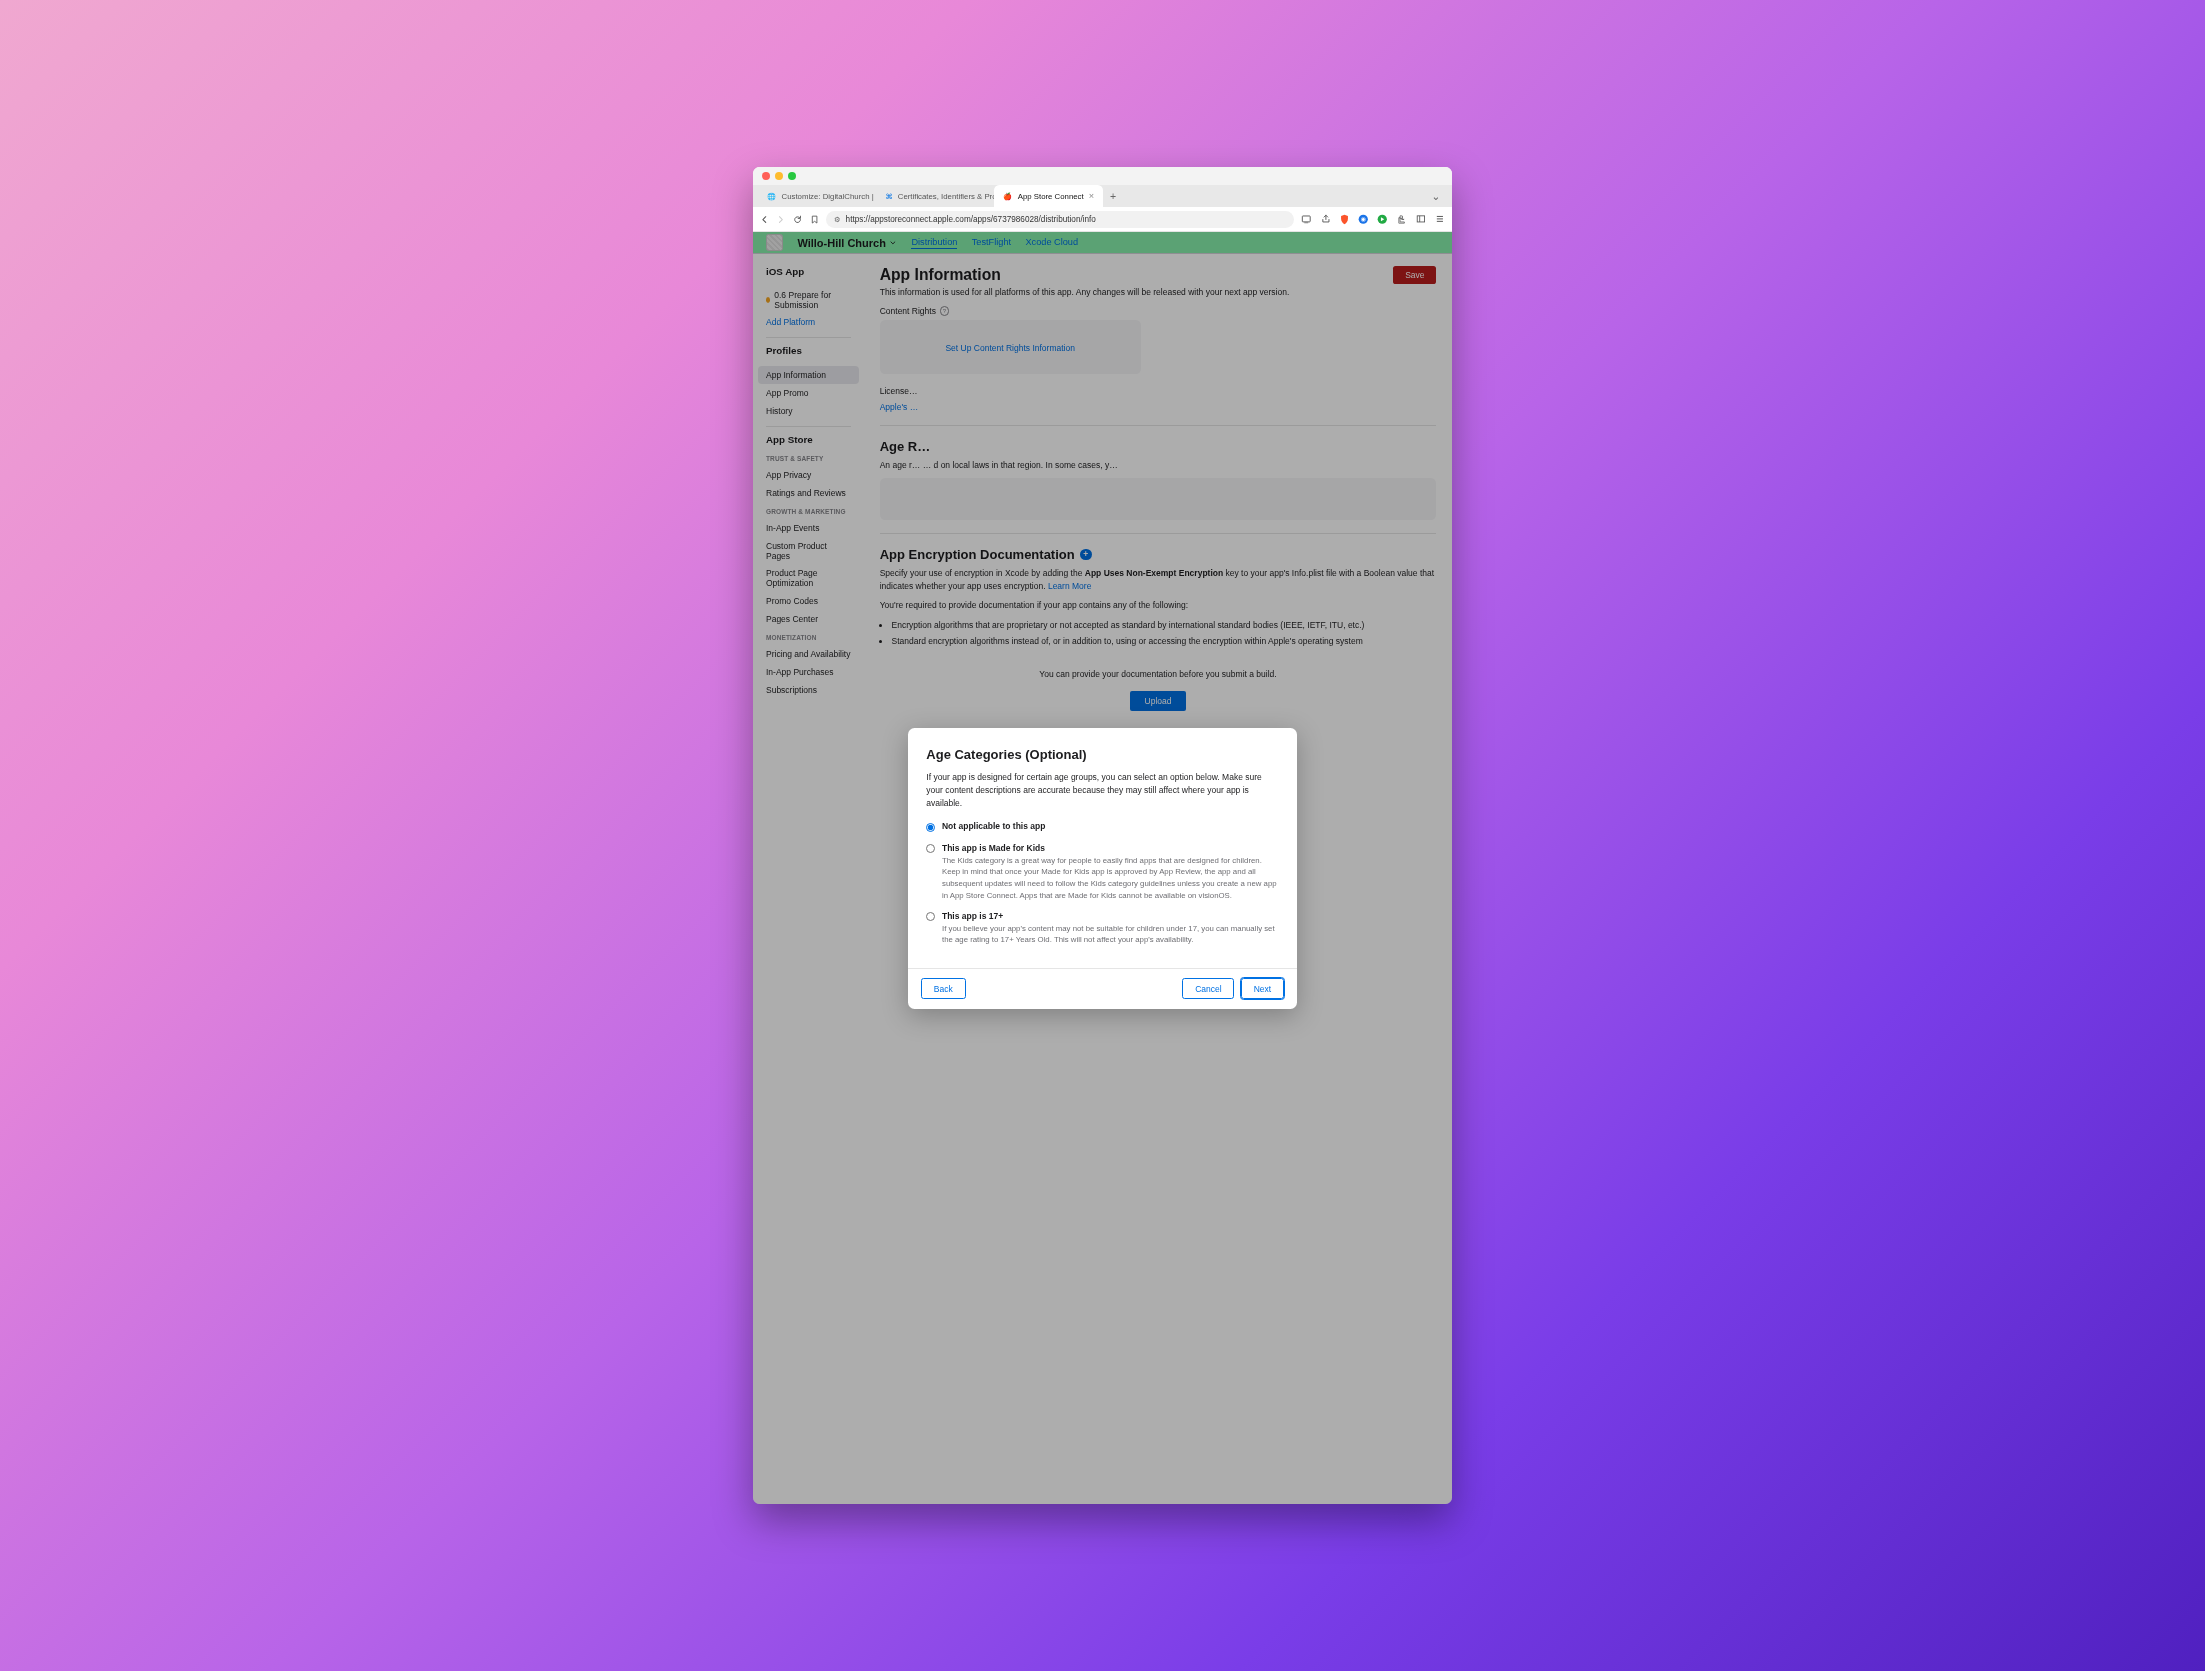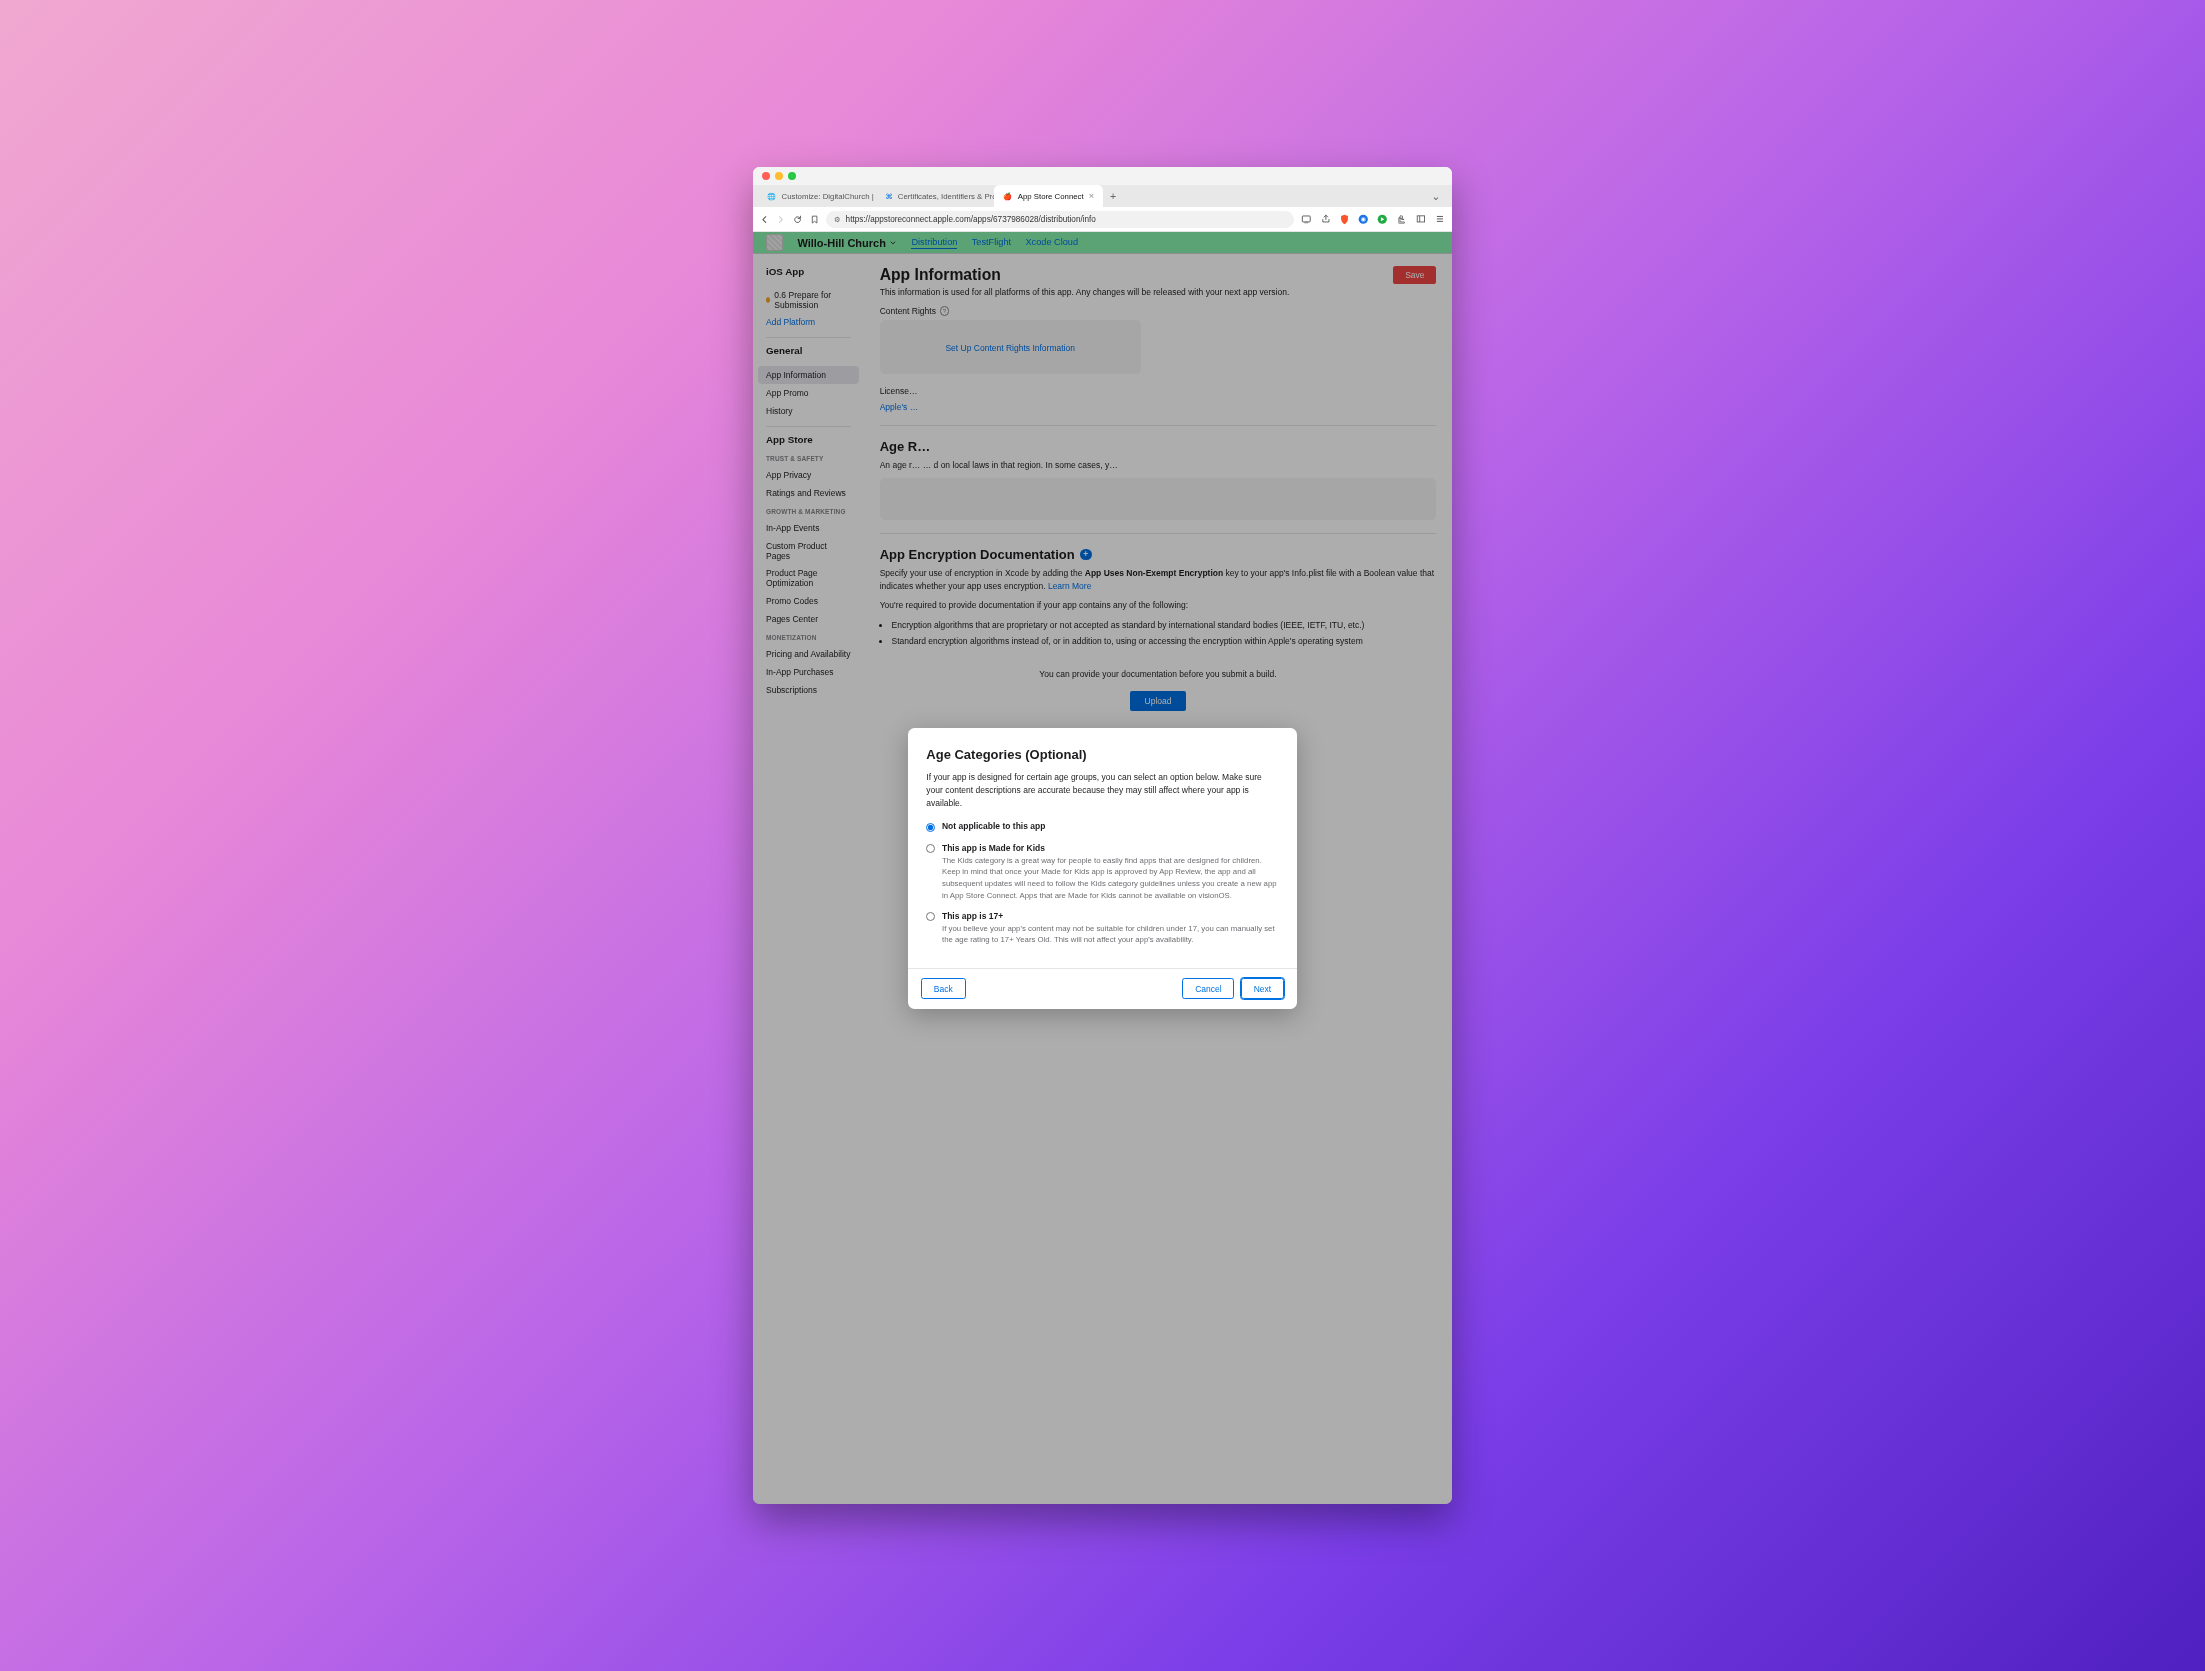--- a/index.html
+++ b/index.html
@@ -134,21 +134,21 @@
 
 .main {
   flex:1;
   padding:11.8px 15.7px;
   overflow-y:auto;
   position:relative;
 }
 .main-header { display:flex; justify-content:space-between; align-items:flex-start; margin-bottom:2.6px;}
 .main-title { font-size:15.7px; font-weight:700; color:#1d1d1f; }
 .main-sub { font-size:8.5px; color:#1d1d1f; margin-bottom:9.2px;}
-.save-btn { background:#ef4444; color:#fff; border:none; padding:3.9px 11.8px; border-radius:2.6px; font-size:8.5px; cursor:pointer;}
+.save-btn { background:#b91c1c; color:#fff; border:none; padding:3.9px 11.8px; border-radius:2.6px; font-size:8.5px; cursor:pointer;}
 
 .section-head { font-size:8.5px; color:#1d1d1f; margin-bottom:3.9px; display:flex; align-items:center; gap:3.9px;}
 .info-q { width:9.2px; height:9.2px; border:0.7px solid #86868b; border-radius:50%; font-size:5.9px; display:inline-flex; align-items:center; justify-content:center; color:#86868b;}
 .gray-box { background:#f5f5f7; border-radius:5.2px; padding:21px; text-align:center; }
 .link { color:#0071e3; cursor:pointer; font-size:8.5px;}
 hr.sep { border:none; border-top:0.7px solid #e5e5e5; margin:13px 0;}
 
 .sec-title { font-size:13px; font-weight:700; color:#1d1d1f; margin-bottom:5.2px; display:flex; align-items:center; gap:5.2px;}
 .plus-badge { width:11.8px; height:11.8px; background:#0071e3; border-radius:50%; color:#fff; font-size:8.5px; display:inline-flex; align-items:center; justify-content:center; cursor:pointer;}
 .body-text { font-size:8.5px; color:#1d1d1f; line-height:1.5; margin-bottom:6.5px;}
@@ -331,21 +331,21 @@
         <div class="section">
           <div class="section-title">iOS App</div>
         </div>
         <div class="status-row">
           <span class="dot"></span>
           <span>0.6 Prepare for Submission</span>
         </div>
         <div class="item-link">Add Platform</div>
         <hr>
         <div class="section">
-          <div class="section-title">General</div>
+          <div class="section-title">Profiles</div>
         </div>
         <div class="item active">App Information</div>
         <div class="item">App Promo</div>
         <div class="item">History</div>
         <hr>
         <div class="section">
           <div class="section-title">App Store</div>
         </div>
         <div class="subtitle">TRUST &amp; SAFETY</div>
         <div class="item">App Privacy</div>

